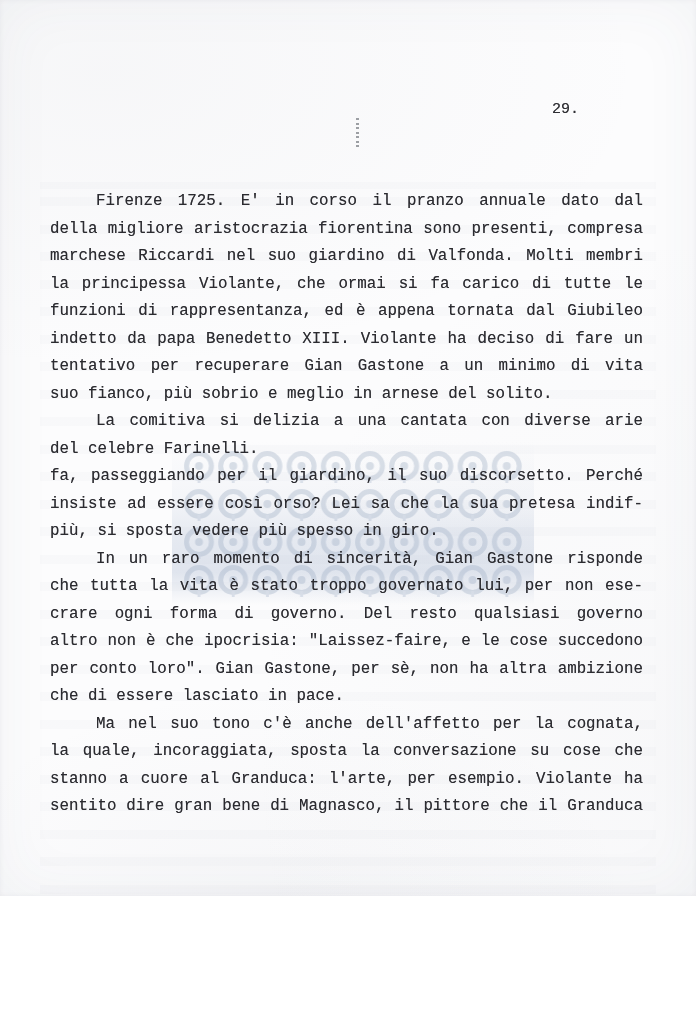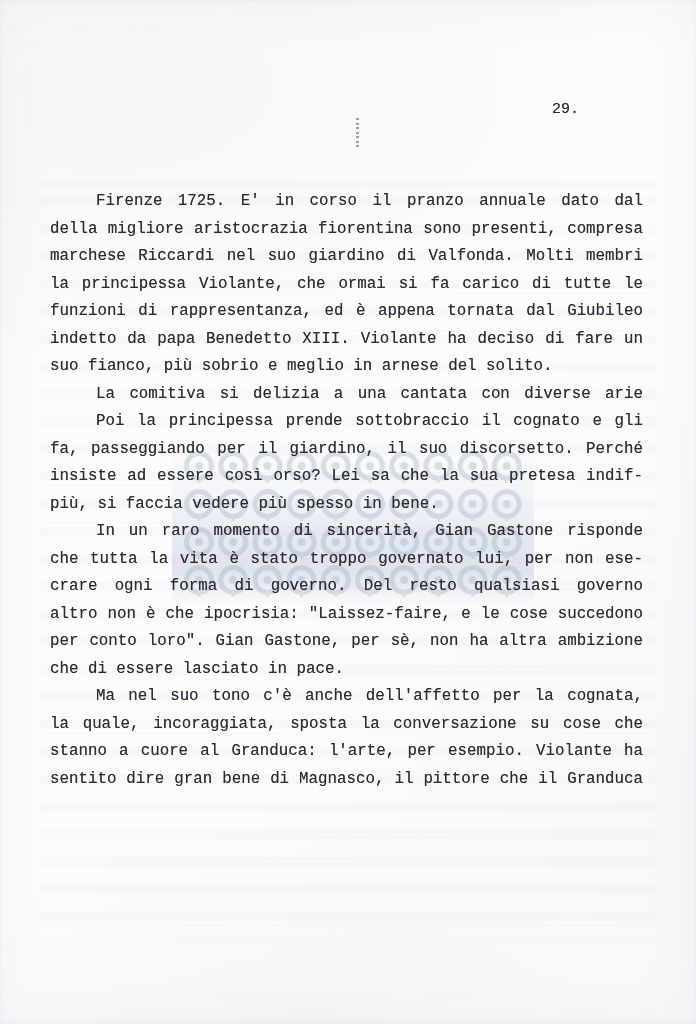--- a/index.html
+++ b/index.html
@@ -1,18 +1,18 @@
 <!DOCTYPE html>
 <html><head>
 <meta charset="utf-8">
 <style>
   html,body{margin:0;padding:0;background:#ffffff;}
   .page{
     position:relative;
-    width:696px;height:1024px;
+    width:696px;height:896px;
     overflow:hidden;
     background:
       radial-gradient(ellipse 900px 500px at 15% 8%, rgba(150,155,165,.055), transparent 60%),
       radial-gradient(ellipse 700px 900px at 95% 85%, rgba(150,155,165,.04), transparent 60%),
       radial-gradient(ellipse 500px 300px at 40% 100%, rgba(140,145,160,.05), transparent 70%),
       #fcfcfd;
     box-shadow: inset 0 0 60px rgba(60,70,90,.05), inset 0 0 5px rgba(60,70,90,.06);
     font-family:"Liberation Mono","DejaVu Sans Mono",monospace;
   }
   .page-number{
@@ -86,30 +86,31 @@
   </div>
 
   <div class="text-block">
       <div class="paragraph">
         <div class="line indent just">Firenze 1725. E' in corso il pranzo annuale dato dal</div>
         <div class="line just">della migliore aristocrazia fiorentina sono presenti, compresa</div>
         <div class="line just">marchese Riccardi nel suo giardino di Valfonda. Molti membri</div>
         <div class="line just">la principessa Violante, che ormai si fa carico di tutte le</div>
         <div class="line just">funzioni di rappresentanza, ed è appena tornata dal Giubileo</div>
         <div class="line just">indetto da papa Benedetto XIII. Violante ha deciso di fare un</div>
+        <div class="line just">tentativo per recuperare Gian Gastone a un minimo di vita</div>
         <div class="line">suo fianco, più sobrio e meglio in arnese del solito.</div>
       </div>
       <div class="paragraph">
         <div class="line indent just">La comitiva si delizia a una cantata con diverse arie</div>
+        <div class="line">del celebre Farinelli.</div>
       </div>
       <div class="paragraph">
-        <div class="line indent just">Poi la principessa prende sottobraccio il cognato e gli</div>
         <div class="line just">fa, passeggiando per il giardino, il suo discorsetto. Perché</div>
         <div class="line just">insiste ad essere così orso? Lei sa che la sua pretesa indif-</div>
-        <div class="line">più, si faccia vedere più spesso in bene.</div>
+        <div class="line">più, si sposta vedere più spesso in giro.</div>
       </div>
       <div class="paragraph">
         <div class="line indent just">In un raro momento di sincerità, Gian Gastone risponde</div>
         <div class="line just">che tutta la vita è stato troppo governato lui, per non ese-</div>
         <div class="line just">crare ogni forma di governo. Del resto qualsiasi governo</div>
         <div class="line just">altro non è che ipocrisia: "Laissez-faire, e le cose succedono</div>
         <div class="line just">per conto loro". Gian Gastone, per sè, non ha altra ambizione</div>
         <div class="line">che di essere lasciato in pace.</div>
       </div>
       <div class="paragraph">

